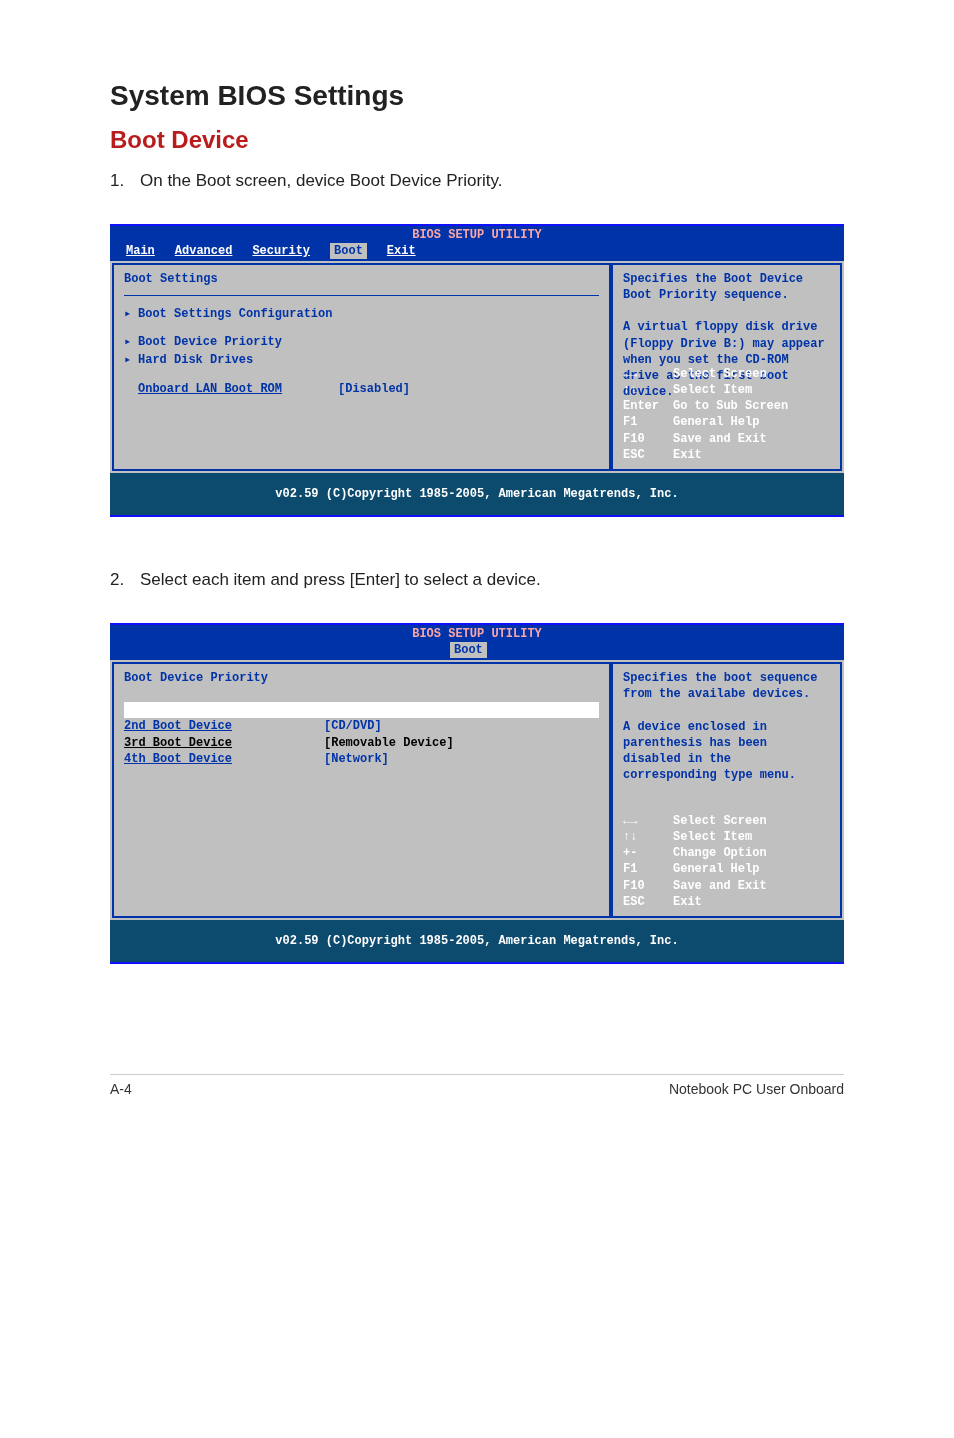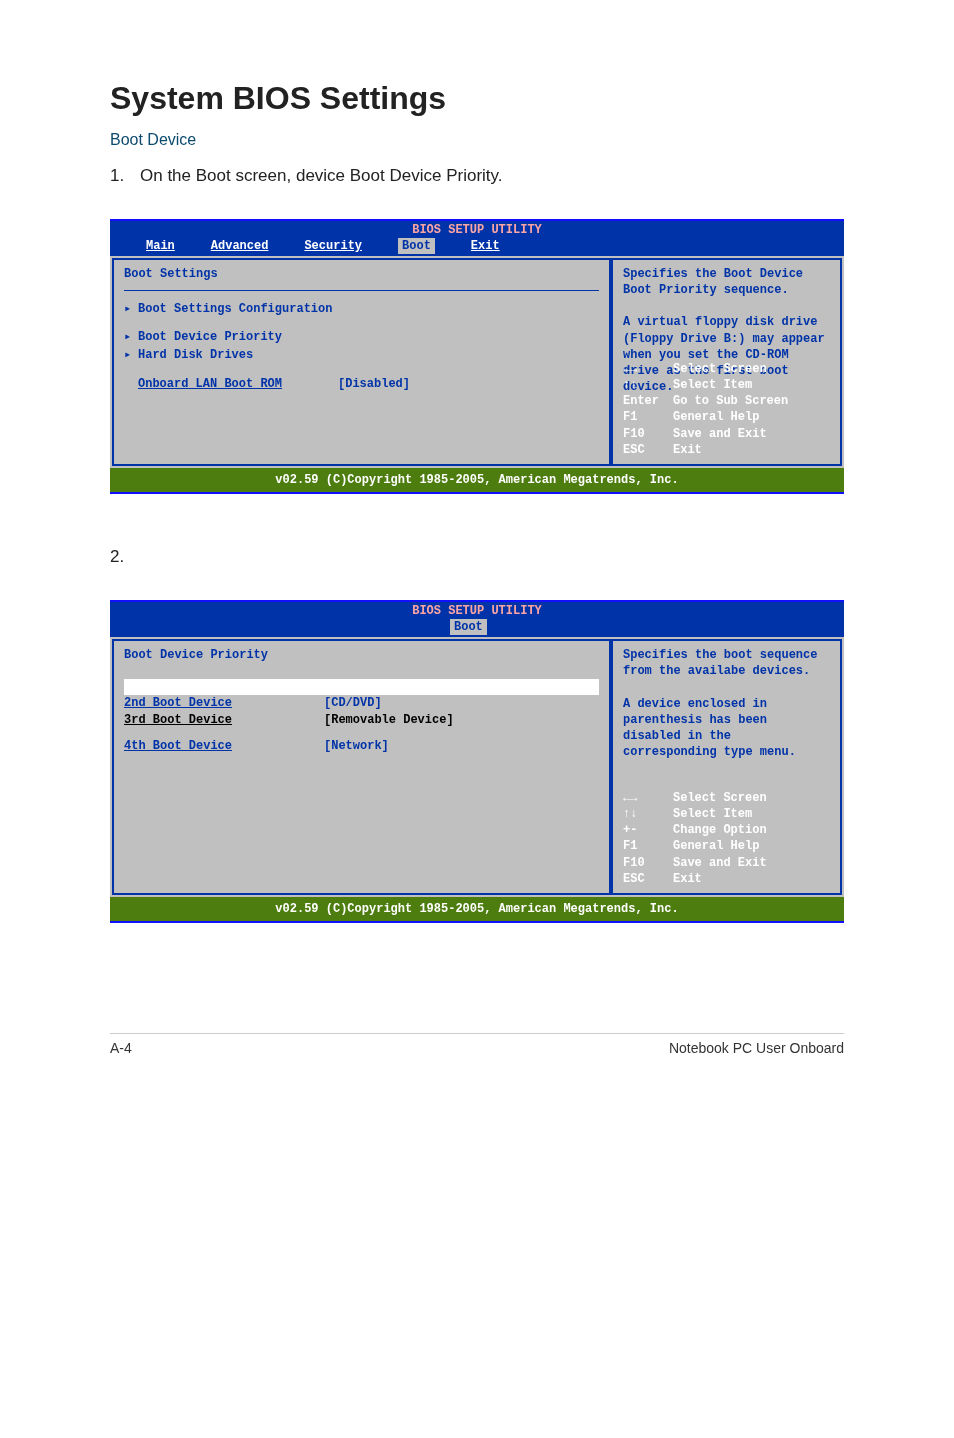--- a/index.html
+++ b/index.html
@@ -7,29 +7,29 @@
     padding: 0;
     background: #ffffff;
     font-family: Arial, Helvetica, sans-serif;
     color: #222;
     width: 954px;
   }
   .page {
     padding: 80px 110px 60px 110px;
   }
   h1.title {
-    font-size: 32px;
+    font-size: 28px;
     font-weight: bold;
     margin: 0 0 14px 0;
     font-family: "Segoe UI", Arial, sans-serif;
   }
   h2.subtitle {
-    font-size: 16px;
-    font-weight: normal;
-    color: #0c4a6e;
+    font-size: 24px;
+    font-weight: bold;
+    color: #b91c1c;
     margin: 0 0 14px 0;
     font-family: "Segoe UI", Arial, sans-serif;
   }
   .step {
     font-size: 17px;
     line-height: 1.5;
     margin: 0 0 30px 0;
     font-family: "Segoe UI", Arial, sans-serif;
     display: flex;
   }
@@ -50,22 +50,21 @@
   .bios-titlebar {
     background: #0033a8;
     color: #fca5a5;
     text-align: center;
     padding: 1px 0 0 0;
     font-weight: bold;
   }
   .tabs {
     display: flex;
     background: #0033a8;
-    padding: 0 10px 2px 36px;
-    gap: 16px;
+    padding: 0 10px 2px 16px;
   }
   .tab {
     padding: 0 20px 0 0;
     color: #ffffff;
     font-weight: bold;
     white-space: pre;
   }
   .tab.selected {
     background: #c0c0c0;
     color: #0033a8;
@@ -137,24 +136,24 @@
     right: 10px;
     color: #ffffff;
     font-weight: bold;
   }
   .key-hints .kh-row {
     display: flex;
   }
   .key-hints .kh-key { width: 50px; white-space: pre; }
   .bios-footer {
     text-align: center;
-    background: #4d7c0f;
+    background: #0c4a6e;
     color: #ffffff;
     font-weight: bold;
-    padding: 4px 0;
+    padding: 13px 0;
   }
 
   .page-footer {
     margin-top: 110px;
     border-top: 1px solid #ccc;
     padding-top: 6px;
     display: flex;
     justify-content: space-between;
     font-size: 14px;
     color: #333;
@@ -236,20 +235,21 @@
               <span>Exit</span>
             </div>
         </div>
       </div>
     </div>
     <div class="bios-footer">v02.59 (C)Copyright 1985-2005, American Megatrends, Inc.</div>
   </div>
 
   <div class="step">
     <span class="num">2.</span>
+    <span>Select each item and press [Enter] to select a device.</span>
   </div>
 
   <div class="bios-box">
     <div class="bios-titlebar">BIOS SETUP UTILITY</div>
     <div class="tabs" style="justify-content:flex-start; padding-left:340px;">
       <span class="tab selected">Boot</span>
     </div>
     <div class="bios-body short">
       <div class="left-pane">
         <div class="pane-title">Boot Device Priority</div>
@@ -259,21 +259,21 @@
           <span class="col2">[Hard Drive]</span>
         </div>
         <div class="row" style="color:#0033a8;">
           <span class="col1">2nd Boot Device</span>
           <span class="col2">[CD/DVD]</span>
         </div>
         <div class="row" style="color:#000000;">
           <span class="col1">3rd Boot Device</span>
           <span class="col2">[Removable Device]</span>
         </div>
-        <div class="row" style="color:#0033a8;margin-top:10px;">
+        <div class="row" style="color:#0033a8;">
           <span class="col1">4th Boot Device</span>
           <span class="col2">[Network]</span>
         </div>
       </div>
       <div class="right-pane">
         <div class="help-text">Specifies the boot sequence from the availabe devices.
 
 A device enclosed in parenthesis has been disabled in the corresponding type menu.</div>
         <div class="key-hints">
           <div class="kh-row">

